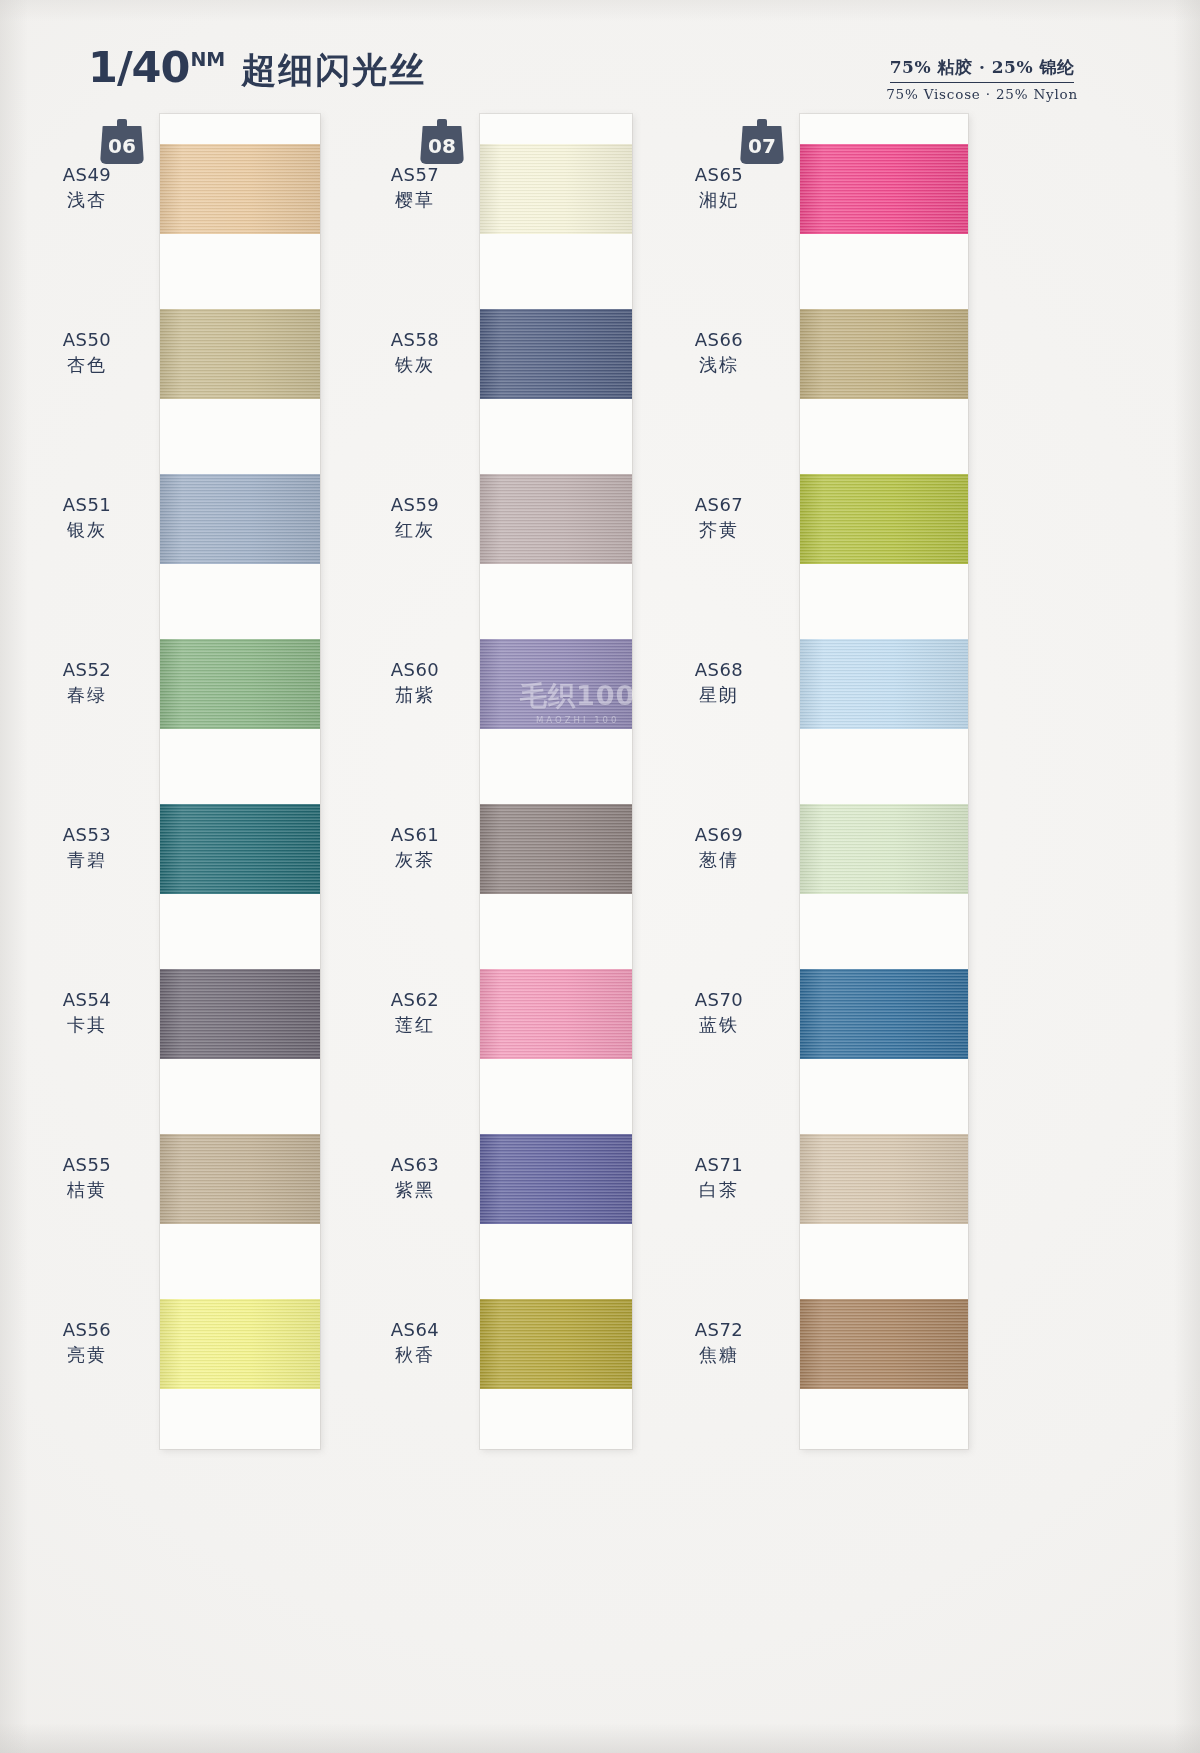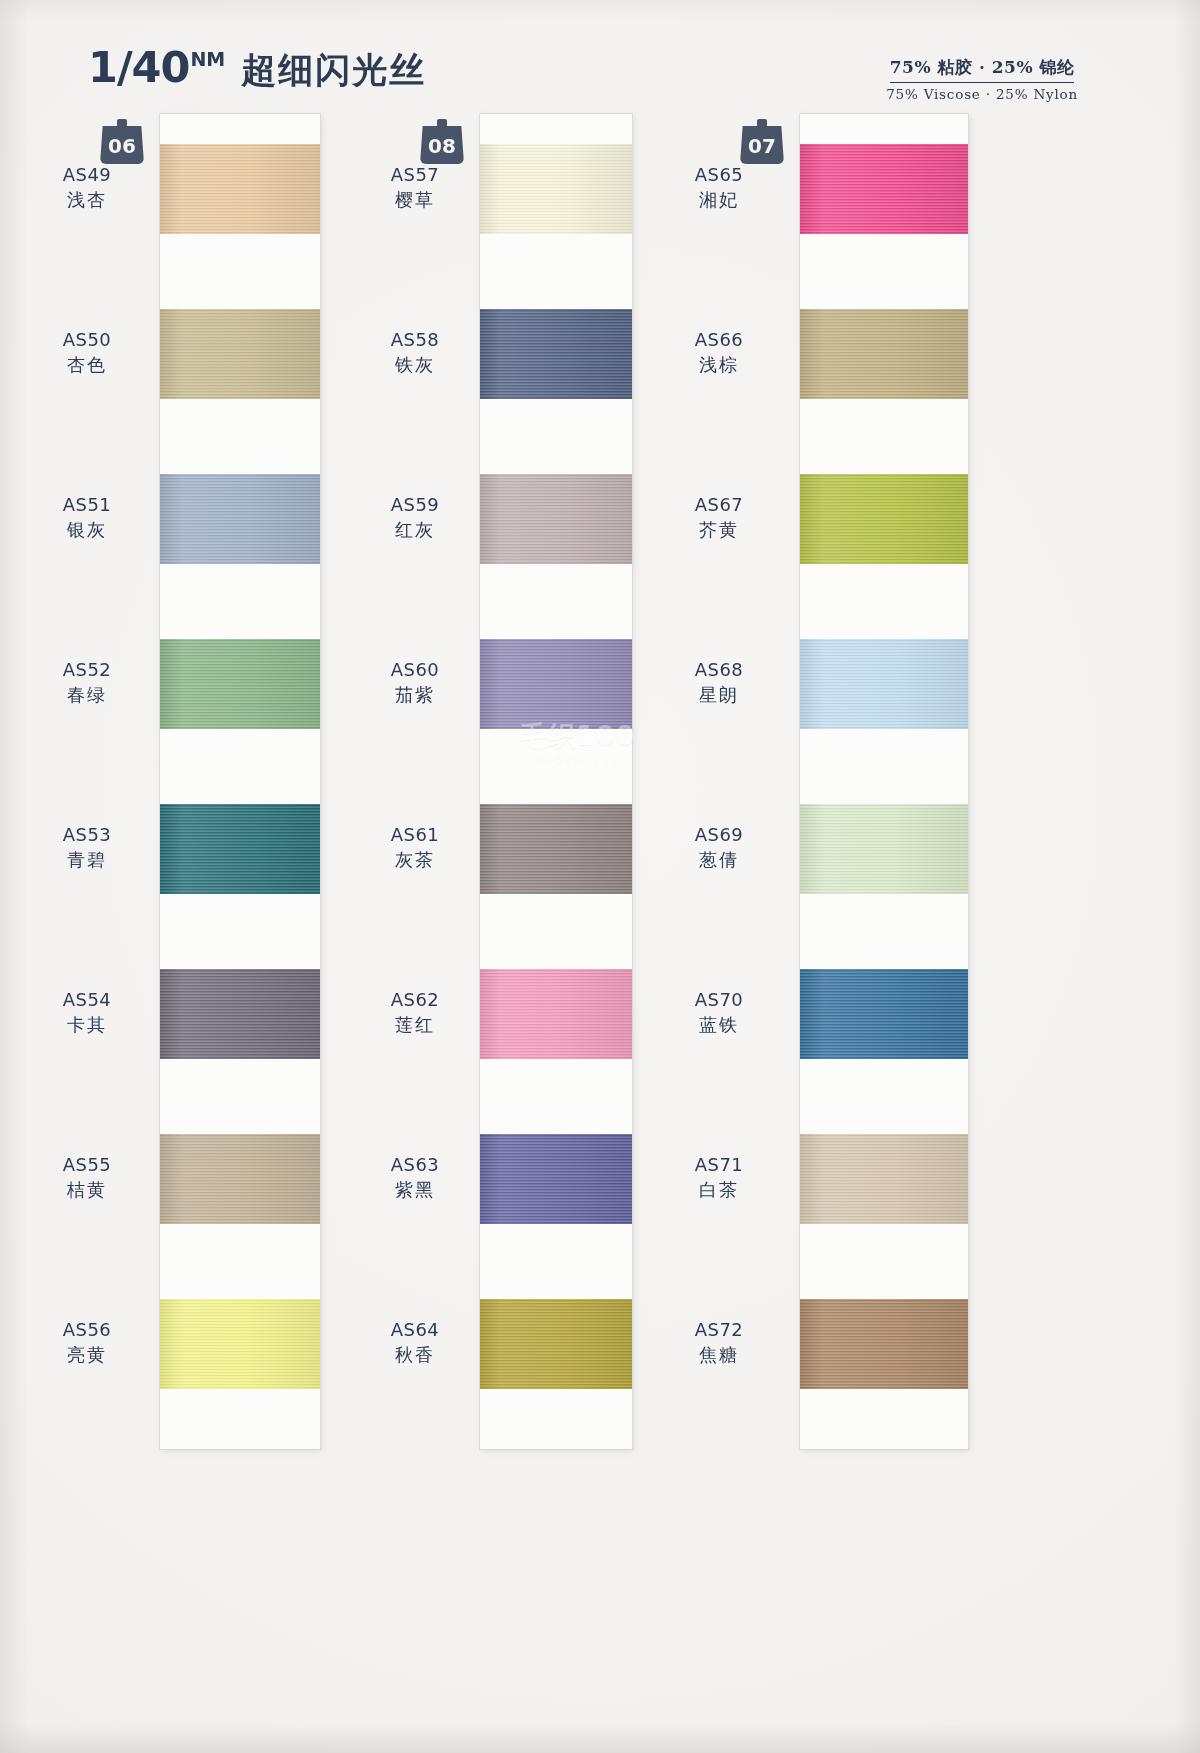--- a/index.html
+++ b/index.html
@@ -240,21 +240,21 @@
     letter-spacing: 2px;
     font-weight: 400;
     white-space: nowrap;
     margin-top: 2px;
   }
 
   
   .watermark {
     position: absolute;
     left: 520px;
-    top: 718px;
+    top: 678px;
     z-index: 30;
     pointer-events: none;
     opacity: 0.40;
     text-align: center;
     font-family: "DejaVu Sans", sans-serif;
   }
   .wm-line {
     font-size: 27px;
     font-weight: 700;
     color: #ffffff;

